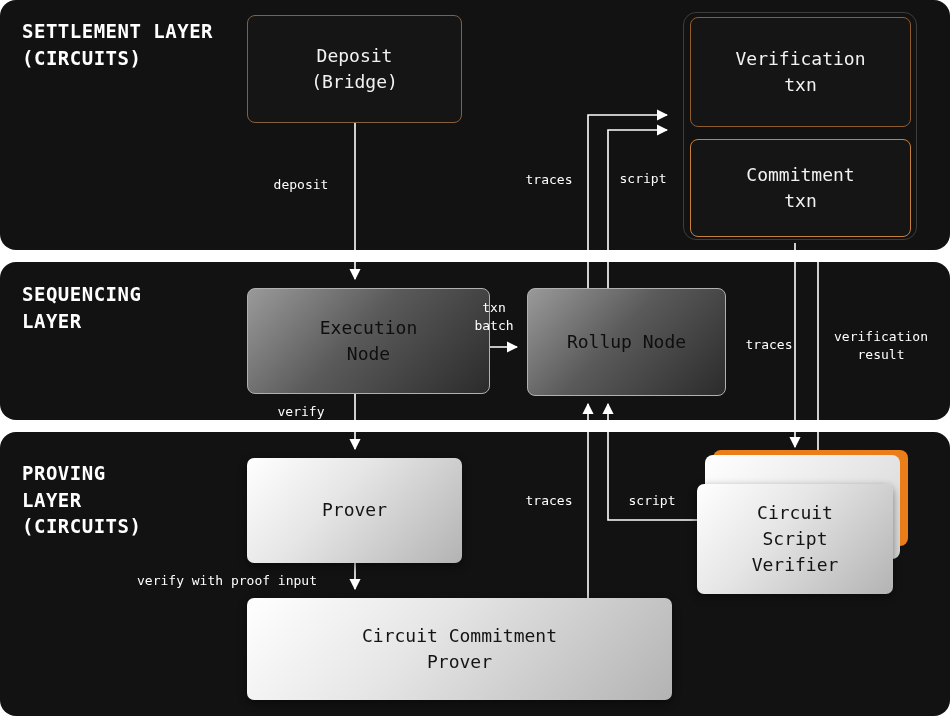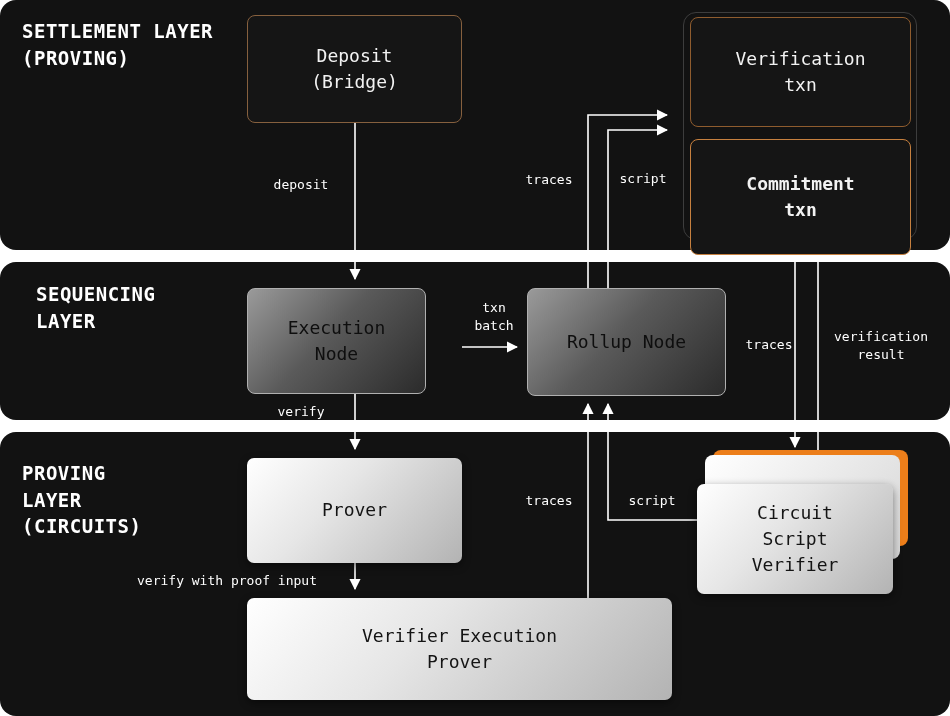--- a/index.html
+++ b/index.html
@@ -87,22 +87,22 @@
 </head>
 <body>
 
 <div class="stage">
 
   <div class="band band-settlement"></div>
   <div class="band band-sequencing"></div>
   <div class="band band-proving"></div>
 
   <div class="layer-title" style="left:22px; top:18px;">SETTLEMENT LAYER
-(PROVING)</div>
-  <div class="layer-title" style="left:22px; top:281px;margin-left:14px;">SEQUENCING
+(CIRCUITS)</div>
+  <div class="layer-title" style="left:22px; top:281px;">SEQUENCING
 LAYER</div>
   <div class="layer-title" style="left:22px; top:460px;">PROVING
 LAYER
 (CIRCUITS)</div>
 
   <svg class="edges-svg" viewBox="0 0 950 716">
     <defs>
       <marker id="arr" viewBox="0 0 10 10" refX="9" refY="5" markerWidth="7" markerHeight="7" orient="auto-start-reverse">
         <path d="M0 0 L10 5 L0 10 z" fill="#ffffff"></path>
       </marker>
@@ -120,36 +120,36 @@
       <path d="M355 563 L355 589" marker-end="url(#arr)"></path>
     </g>
   </svg>
 
   <div class="node dark-node border-tan" style="left:247px; top:15px; width:215px; height:108px;">Deposit
 (Bridge)</div>
 
   <div class="txn-container" style="left:683px; top:12px; width:234px; height:228px;"></div>
   <div class="node dark-node border-rust" style="left:690px; top:17px; width:221px; height:110px;">Verification
 txn</div>
-  <div class="node dark-node border-orange" style="left:690px; top:139px; width:221px; height:116px;font-weight:bold;">Commitment
+  <div class="node dark-node border-orange" style="left:690px; top:139px; width:221px; height:98px;">Commitment
 txn</div>
 
-  <div class="node gray-node" style="left:247px; top:288px; width:179px; height:106px;">Execution
+  <div class="node gray-node" style="left:247px; top:288px; width:243px; height:106px;">Execution
 Node</div>
   <div class="node gray-node" style="left:527px; top:288px; width:199px; height:108px;">Rollup Node</div>
 
   <div class="node light-node" style="left:247px; top:458px; width:215px; height:105px;">Prover</div>
 
   <div class="card card-orange" style="left:713px; top:450px; width:195px; height:96px;"></div>
   <div class="card card-mid" style="left:705px; top:455px; width:195px; height:104px;"></div>
   <div class="node light-node" style="left:697px; top:484px; width:196px; height:110px;">Circuit
 Script
 Verifier</div>
 
-  <div class="node light-node" style="left:247px; top:598px; width:425px; height:102px;">Verifier Execution
+  <div class="node light-node" style="left:247px; top:598px; width:425px; height:102px;">Circuit Commitment
 Prover</div>
 
   <div class="edge-label" style="left:301px; top:185px;">deposit</div>
   <div class="edge-label" style="left:494px; top:317px;">txn
 batch</div>
   <div class="edge-label" style="left:301px; top:412px;">verify</div>
   <div class="edge-label" style="left:549px; top:180px;">traces</div>
   <div class="edge-label" style="left:643px; top:179px;">script</div>
   <div class="edge-label" style="left:549px; top:501px;">traces</div>
   <div class="edge-label" style="left:652px; top:501px;">script</div>

